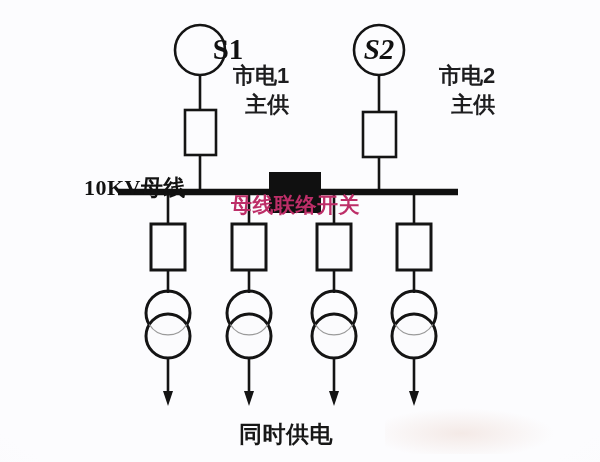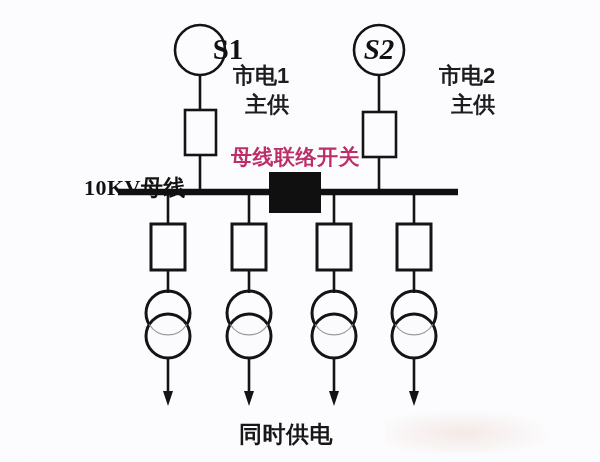--- a/index.html
+++ b/index.html
@@ -33,21 +33,21 @@
     transform:translate(-50%,-54%);
   }
   .src-desc{
     font-weight:bold;font-size:22px;line-height:29px;color:#1d1d1f;text-align:right;
   }
   .bus-label{
     font-family:"Liberation Serif","DejaVu Serif",serif;
     font-weight:bold;font-size:22px;color:#111;letter-spacing:0.5px;margin-top:16px;
   }
   .tie-label{
-    font-weight:bold;font-size:21px;color:#bd2e68;letter-spacing:0.5px;
+    font-weight:bold;font-size:21px;color:#bd2e68;letter-spacing:0.5px;margin-top:48px;
   }
   .caption{
     font-weight:bold;font-size:23px;color:#171717;letter-spacing:0.5px;
   }
   .haze{
     position:absolute;left:385px;top:408px;width:170px;height:46px;
     background:radial-gradient(ellipse at 45% 55%, rgba(241,227,222,0.75), rgba(241,227,222,0) 70%);
     pointer-events:none;
   }
 </style>

